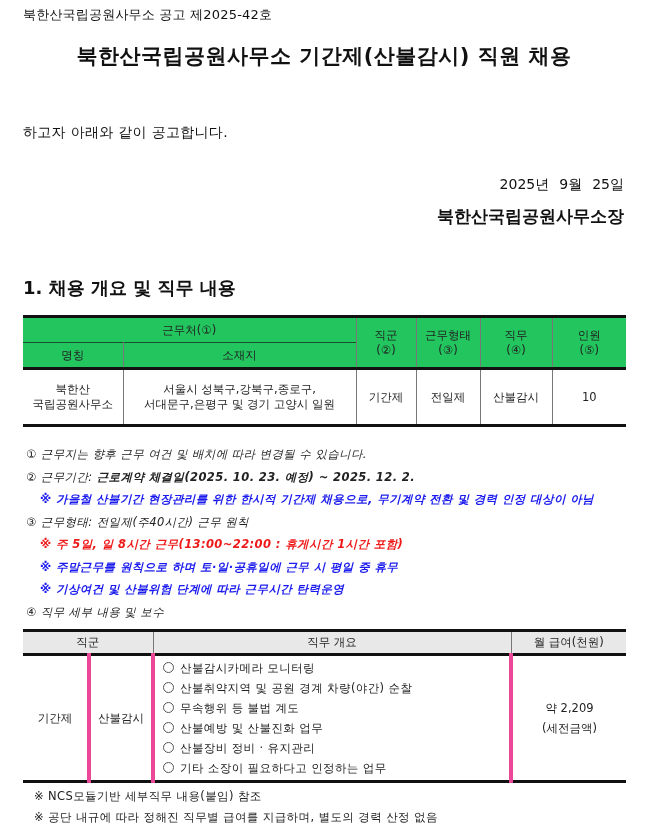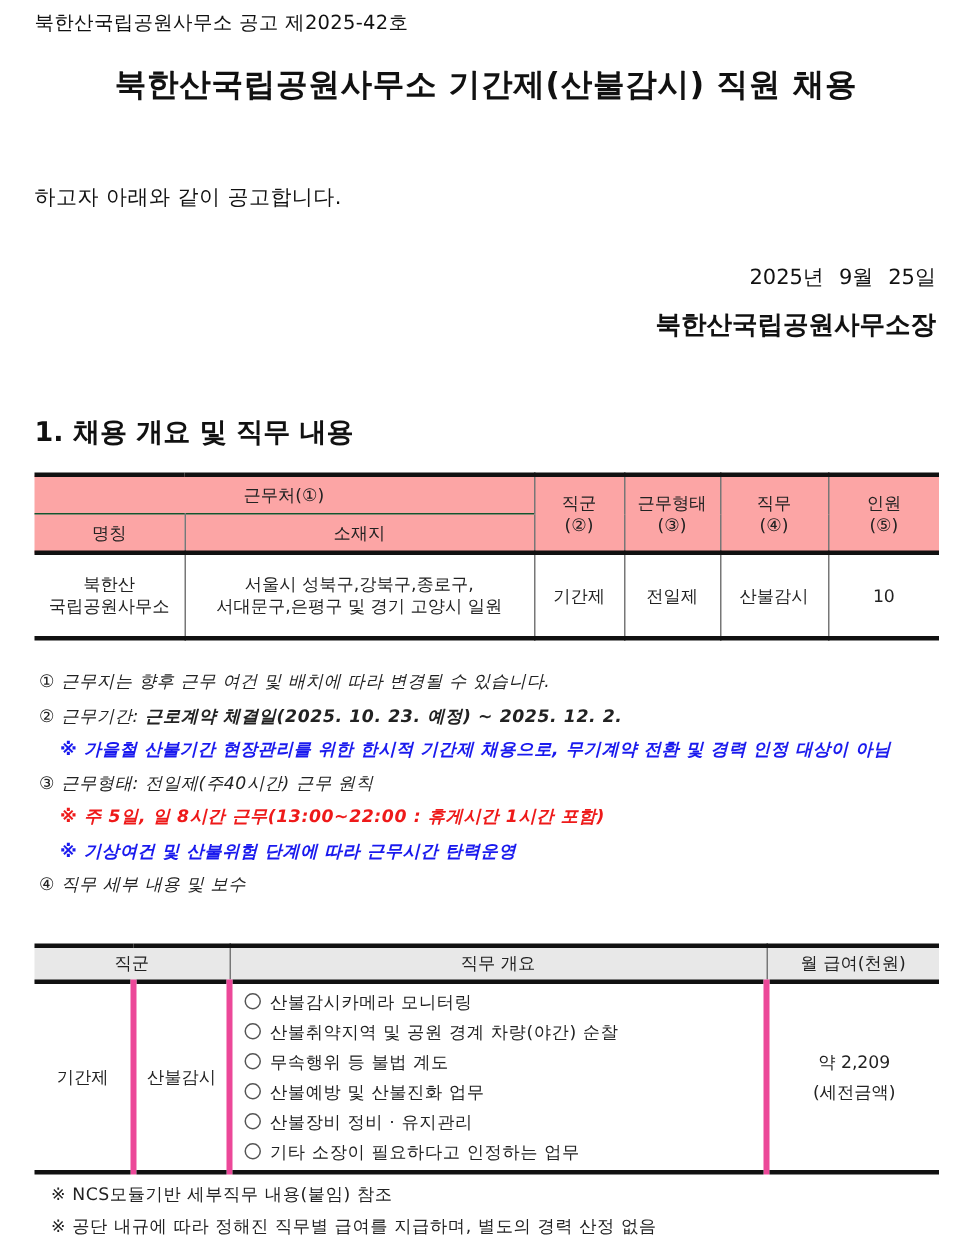--- a/index.html
+++ b/index.html
@@ -14,27 +14,27 @@
   .date { position: absolute; right: 24px; top: 176px; font-size: 14px; }
   .date span { margin-left: 10px; }
   .signer { position: absolute; right: 24px; top: 205px; font-size: 17px; font-weight: bold; }
 
   .section-h { position: absolute; left: 23px; top: 276px; font-size: 18px; font-weight: bold; }
 
   table { border-collapse: collapse; font-size: 11.5px; }
   td, th { font-weight: normal; text-align: center; vertical-align: middle; }
 
   .t1 { position: absolute; left: 23px; top: 315px; width: 603px; border-top: 3px solid #111; border-bottom: 3px solid #111; }
-  .t1 th { background: #fca5a5; color: #222; border-left: 1px solid #777; border-right: 1px solid #777; height: 26px; }
+  .t1 th { background: #22c55e; color: #222; border-left: 1px solid #777; border-right: 1px solid #777; height: 26px; }
   .t1 th:first-child { border-left: none; }
   .t1 tr.h2 th { border-top: 1px solid #14532d; }
   .t1 tr.h2 { border-bottom: 3px solid #111; }
   .t1 thead th.last { border-right: none; }
   .t1 td { height: 57px; border-left: 1px solid #777; line-height: 15px; color: #222; }
-  .t1 td:first-child { border-left: none; }
+  .t1 td:first-child { border-left: none; font-family: Liberation Serif, serif; }
 
   .notes { position: absolute; left: 26px; top: 443px; font-size: 11.5px; color: #222; }
   .note { height: 22.5px; line-height: 22.5px; white-space: nowrap; letter-spacing: 0.4px; font-style: italic; }
   .note.sub { padding-left: 14px; font-weight: bold; }
   .blue { color: #1a1aee; }
   .red { color: #ee1a1a; }
   .bold { font-weight: bold; }
 
   .t2 { position: absolute; left: 23px; top: 629px; width: 603px; border-top: 3px solid #111; border-bottom: 3px solid #111; }
   .t2 th { background: #e8e8e8; height: 24px; border-left: 1px solid #777; color: #222; }
@@ -118,20 +118,21 @@
     </tr>
   </tbody>
 </table>
 
 <div class="notes">
   <div class="note">① 근무지는 향후 근무 여건 및 배치에 따라 변경될 수 있습니다.</div>
   <div class="note"><span>② 근무기간: </span><span class="bold">근로계약 체결일(2025. 10. 23. 예정) ~ 2025. 12. 2.</span></div>
   <div class="note sub blue">※ 가을철 산불기간 현장관리를 위한 한시적 기간제 채용으로, 무기계약 전환 및 경력 인정 대상이 아님</div>
   <div class="note">③ 근무형태: 전일제(주40시간) 근무 원칙</div>
   <div class="note sub red">※ 주 5일, 일 8시간 근무(13:00~22:00 : 휴게시간 1시간 포함)</div>
+  <div class="note sub blue">※ 주말근무를 원칙으로 하며 토·일·공휴일에 근무 시 평일 중 휴무</div>
   <div class="note sub blue">※ 기상여건 및 산불위험 단계에 따라 근무시간 탄력운영</div>
   <div class="note">④ 직무 세부 내용 및 보수</div>
 </div>
 
 <table class="t2">
   <colgroup>
     <col style="width:66px">
       <col style="width:64px">
       <col style="width:358px">
       <col style="width:115px">

